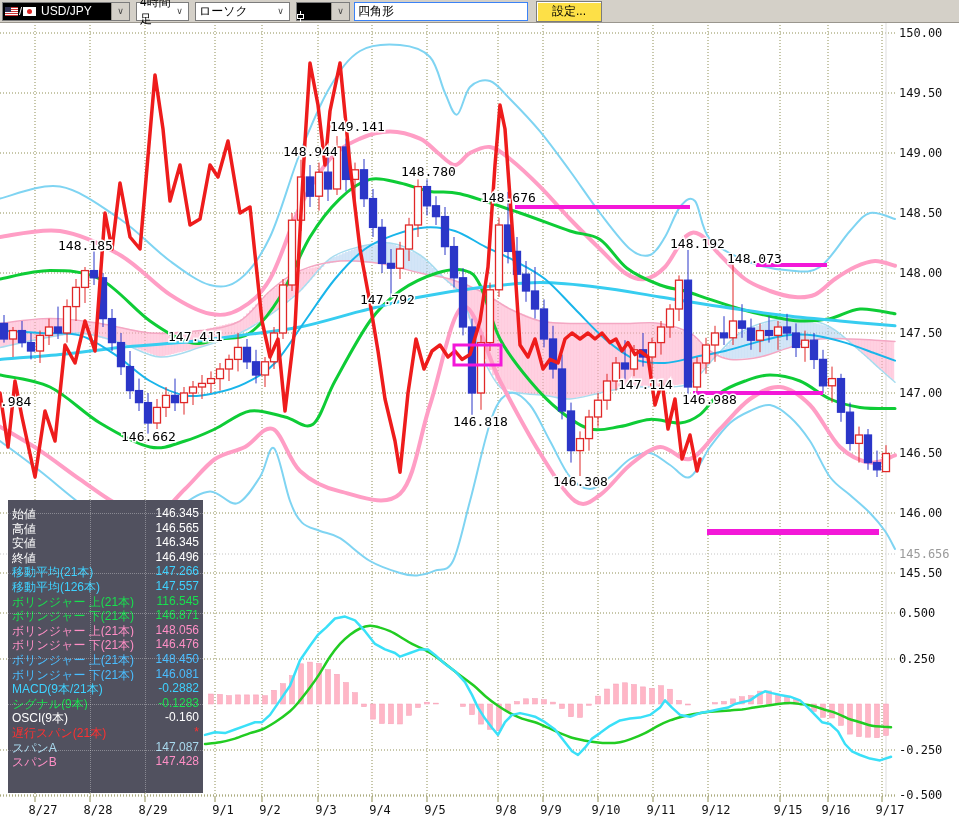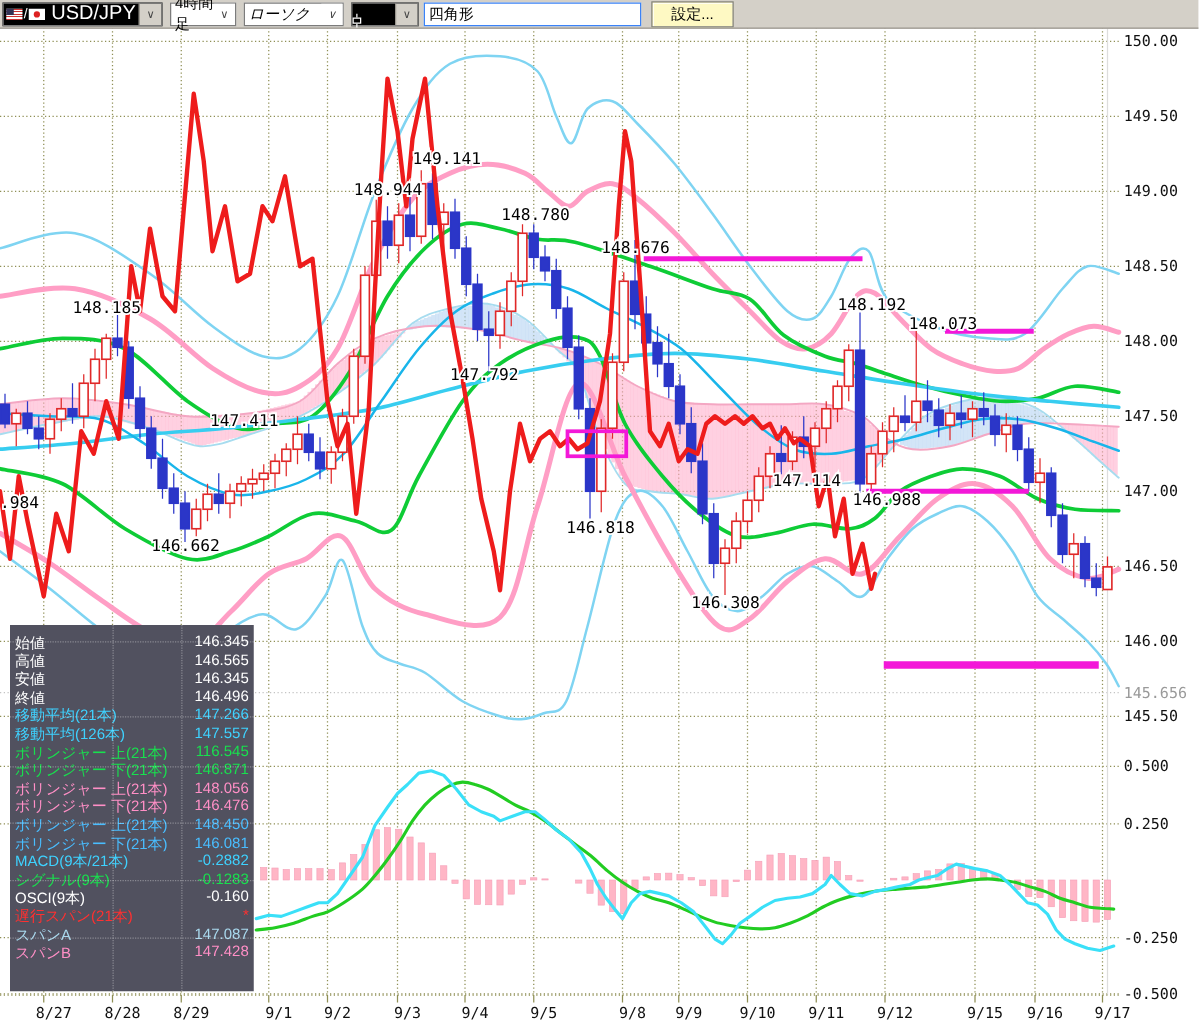--- a/index.html
+++ b/index.html
@@ -17,21 +17,21 @@
   .flag{width:13px;height:9px;display:inline-block;position:relative;flex:none;}
   .flag-us{background:repeating-linear-gradient(#c33 0 1px,#fff 1px 2px);}
   .flag-us::after{content:"";position:absolute;left:0;top:0;width:6px;height:5px;background:#335;}
   .flag-jp{background:#fff;}
   .flag-jp::after{content:"";position:absolute;left:4px;top:2px;width:5px;height:5px;
                   border-radius:50%;background:#d22;}
   .candle-glyph{width:7px;height:11px;position:relative;margin:0 auto;}
   .candle-glyph::before{content:"";position:absolute;left:3px;top:0;width:1px;height:11px;background:#fff;}
   .candle-glyph::after{content:"";position:absolute;left:0;top:3px;width:7px;height:5px;
                        background:#000;border:1px solid #fff;box-sizing:border-box;}
-  .tb-btn{height:19px;border:1px solid #7c7c7c;background:#fef9c3;display:flex;
+  .tb-btn{height:19px;border:1px solid #7c7c7c;background:#fde047;display:flex;
           align-items:center;justify-content:center;font-size:12px;color:#000;
           box-shadow:inset 1px 1px 0 #fff;}
   .tb-input{height:19px;border:1px solid #3b82f6;background:#fff;font-size:12px;
             color:#000;padding:0 3px;box-sizing:border-box;display:flex;align-items:center;}
   
   #info-panel{position:absolute;left:8px;top:500px;width:195px;height:293px;
               background:#51515f;z-index:20;font-size:12px;color:#fff;box-sizing:border-box;}
   #info-head{height:20px;display:flex;align-items:center;padding:2px 4px 0 4px;position:relative;}
   #min-btn{position:absolute;right:4px;top:3px;width:15px;height:15px;border-radius:50%;
            background:#23232e;border:1px solid #9a9aa8;color:#fff;display:flex;
@@ -51,28 +51,28 @@
 <body>
 <div id="app">
 
 <div id="toolbar">
   <div class="tb-combo tb-black" style="margin-left:2px;width:128px;">
     <span style="display:flex;align-items:center;gap:1px;padding:0 2px;">
       <span class="flag flag-us"></span>
       <span style="color:#fff;font-size:11px;">/</span>
       <span class="flag flag-jp"></span>
     </span>
-    <span style="font-size:16px;flex:1;padding-left:3px;">USD/JPY</span>
+    <span style="font-size:12px;flex:1;padding-left:3px;">USD/JPY</span>
     <span class="tb-arrow">∨</span>
   </div>
   <div class="tb-combo" style="margin-left:6px;width:53px;">
     <span style="font-size:12px;flex:1;padding-left:3px;">4時間足</span>
     <span class="tb-arrow" style="border-left:none;background:#fff;">∨</span>
   </div>
-  <div class="tb-combo" style="margin-left:6px;width:80px;font-style:italic;">
+  <div class="tb-combo" style="margin-left:6px;width:95px;">
     <span style="font-size:12px;flex:1;padding-left:3px;">ローソク</span>
     <span class="tb-arrow" style="border-left:none;background:#fff;">∨</span>
   </div>
   <div class="tb-combo tb-black" style="margin-left:6px;width:54px;">
     <span style="flex:1;"><span class="candle-glyph"></span></span>
     <span class="tb-arrow">∨</span>
   </div>
   <div class="tb-input" style="margin-left:4px;width:174px;">
     <span>四角形</span>
   </div>

